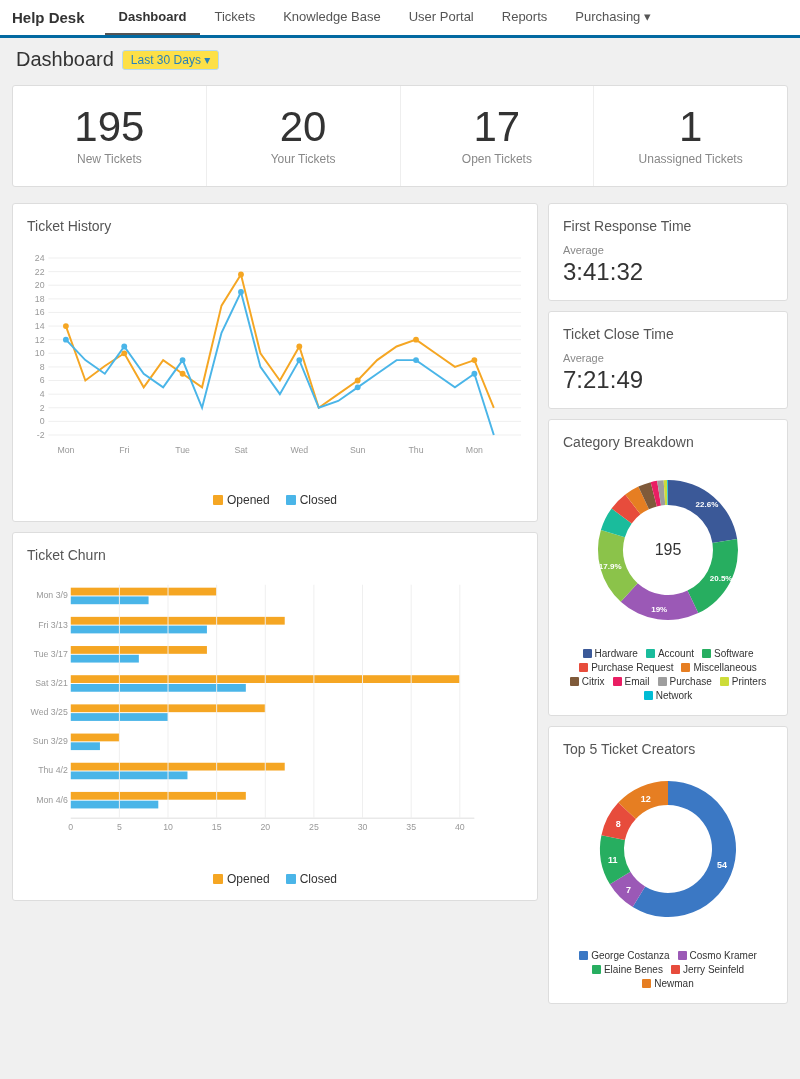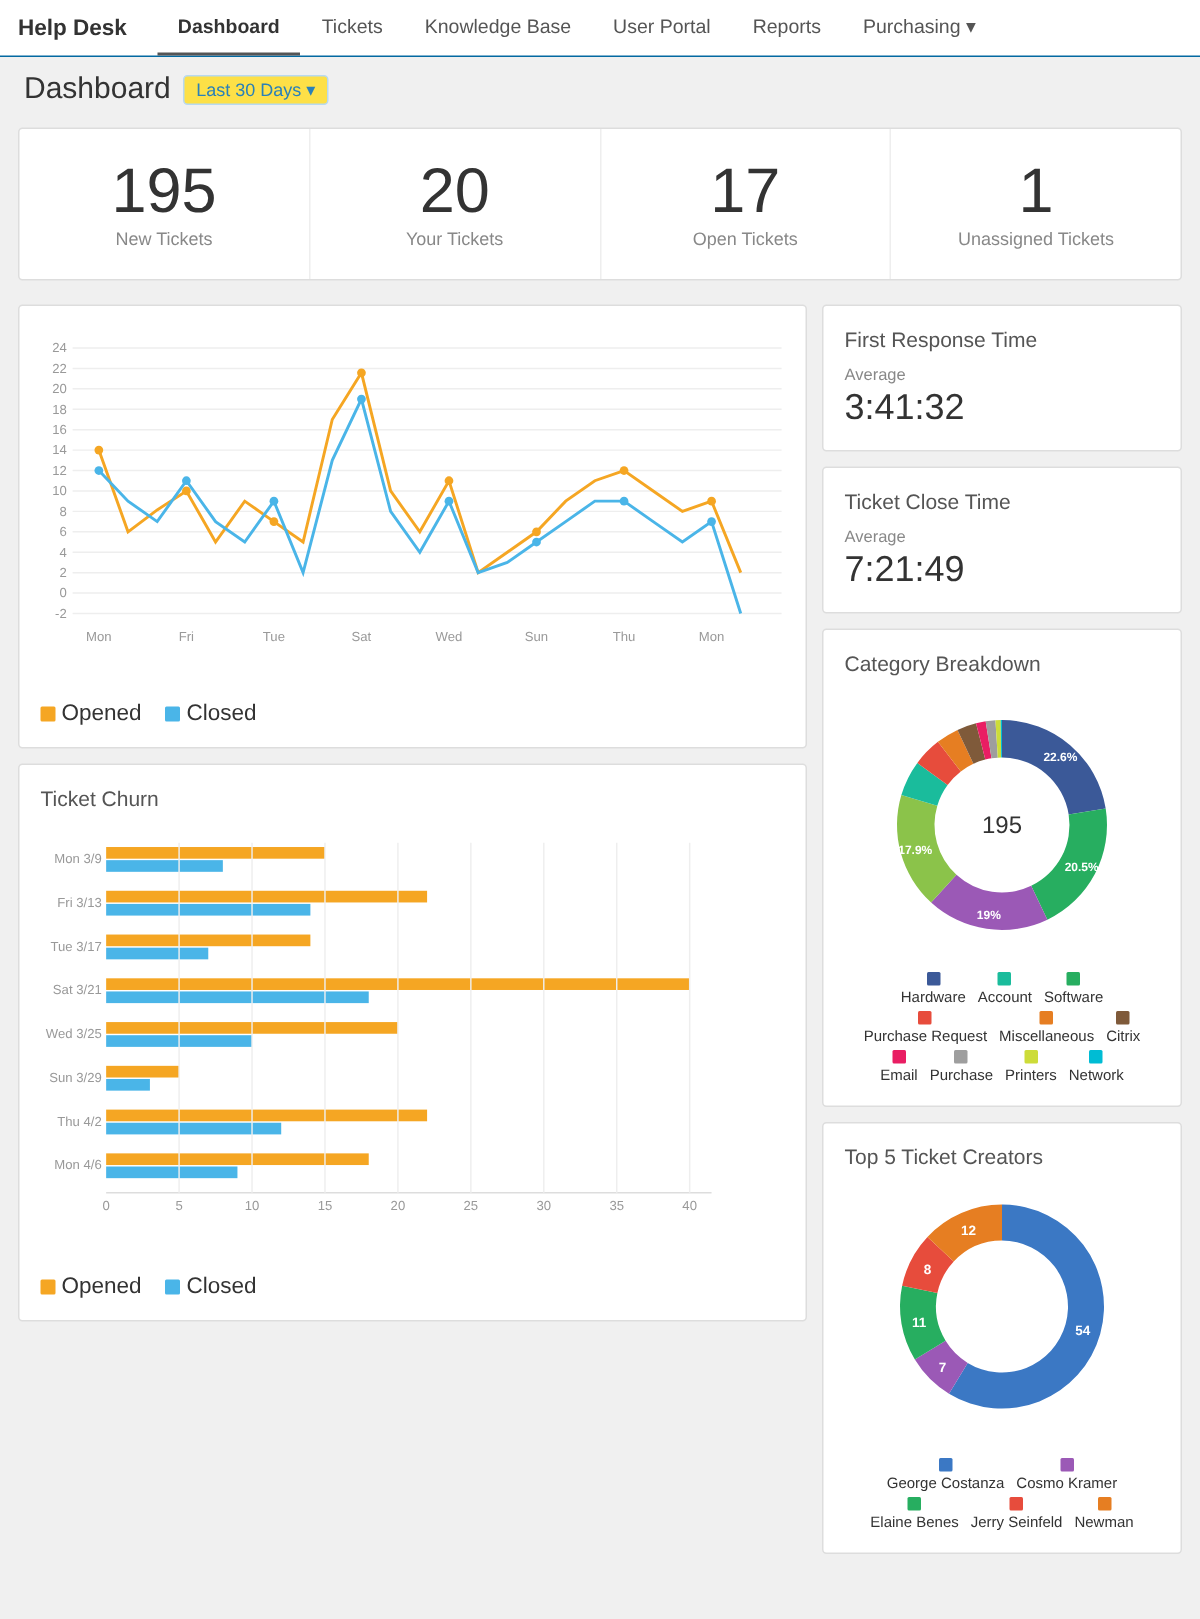--- a/index.html
+++ b/index.html
@@ -1,19 +1,19 @@
 <!DOCTYPE html>
 <html><head>
   <meta charset="utf-8">
   <style>
     * { box-sizing: border-box; margin: 0; padding: 0; }
     body { font-family: 'Segoe UI', Arial, sans-serif; background: #f0f0f0; font-size: 13px; color: #333; width: 800px; }
 
     
-    .top-nav { background: #fff; border-bottom: 1px solid #0369a1; display: flex; align-items: center; padding: 0 12px; height: 38px; }
+    .top-nav { background: #fff; border-bottom: 3px solid #0369a1; display: flex; align-items: center; padding: 0 12px; height: 38px; }
     .top-nav .brand { font-weight: bold; font-size: 15px; color: #333; margin-right: 20px; }
     .top-nav nav { display: flex; align-items: stretch; height: 100%; }
     .top-nav nav a { display: flex; align-items: center; padding: 0 14px; text-decoration: none; color: #555; font-size: 13px; border-bottom: 2px solid transparent; }
     .top-nav nav a.active { color: #333; border-bottom: 2px solid #555; font-weight: 600; }
 
     
     .page-header { padding: 10px 16px 6px; background: #f0f0f0; display: flex; align-items: center; gap: 8px; }
     .page-header h1 { font-size: 20px; font-weight: 400; color: #333; }
     .date-filter { background: #fde047; color: #2980b9; border: 1px solid #b8d9f0; border-radius: 3px; padding: 2px 8px; font-size: 12px; cursor: pointer; display: flex; align-items: center; gap: 3px; }
 
@@ -29,31 +29,31 @@
     .left-col { flex: 1; display: flex; flex-direction: column; gap: 10px; }
     .right-col { width: 240px; display: flex; flex-direction: column; gap: 10px; }
 
     .card { background: #fff; border: 1px solid #ddd; border-radius: 3px; padding: 14px; }
     .card-title { font-size: 14px; font-weight: 500; color: #555; margin-bottom: 10px; }
     .time-card .time-avg { font-size: 11px; color: #888; margin-bottom: 2px; }
     .time-card .time-value { font-size: 24px; font-weight: 300; color: #333; }
 
     
     .line-chart-wrap { width: 100%; }
-    .chart-legend { display: flex; gap: 16px; justify-content: flex-start; margin-top: 6px; font-size: 15px; }
+    .chart-legend { display: flex; gap: 16px; justify-content: center; margin-top: 6px; font-size: 12px; }
     .legend-item { display: flex; align-items: center; gap: 4px; }
     .legend-dot { width: 10px; height: 10px; border-radius: 1px; }
 
     
     .bar-chart-wrap { width: 100%; }
 
     
     .donut-wrap { display: flex; flex-direction: column; align-items: center; }
     .donut-legend { display: flex; flex-wrap: wrap; gap: 3px 8px; margin-top: 8px; font-size: 10px; justify-content: center; }
-    .donut-legend-item { display: flex; align-items: center; gap: 3px; flex-direction: column; }
+    .donut-legend-item { display: flex; align-items: center; gap: 3px; }
     .legend-sq { width: 9px; height: 9px; border-radius: 1px; flex-shrink: 0; }
   </style>
 </head>
 <body>
 
 <div class="top-nav">
   <span class="brand">Help Desk</span>
   <nav>
     <a class="active">Dashboard</a>
     <a>Tickets</a>
@@ -86,20 +86,21 @@
     <div class="stat-number">1</div>
     <div class="stat-label">Unassigned Tickets</div>
   </div>
 </div>
 
 <div class="main-content">
 
   <div class="left-col">
 
     <div class="card">
+      <div class="card-title">Ticket History</div>
       <div class="line-chart-wrap">
         <svg width="100%" height="240" viewBox="0 0 510 240">
 
           <text x="18" y="14" font-size="9" fill="#999" text-anchor="end">24</text>
           <text x="18" y="28" font-size="9" fill="#999" text-anchor="end">22</text>
           <text x="18" y="42" font-size="9" fill="#999" text-anchor="end">20</text>
           <text x="18" y="56" font-size="9" fill="#999" text-anchor="end">18</text>
           <text x="18" y="70" font-size="9" fill="#999" text-anchor="end">16</text>
           <text x="18" y="84" font-size="9" fill="#999" text-anchor="end">14</text>
           <text x="18" y="98" font-size="9" fill="#999" text-anchor="end">12</text>

